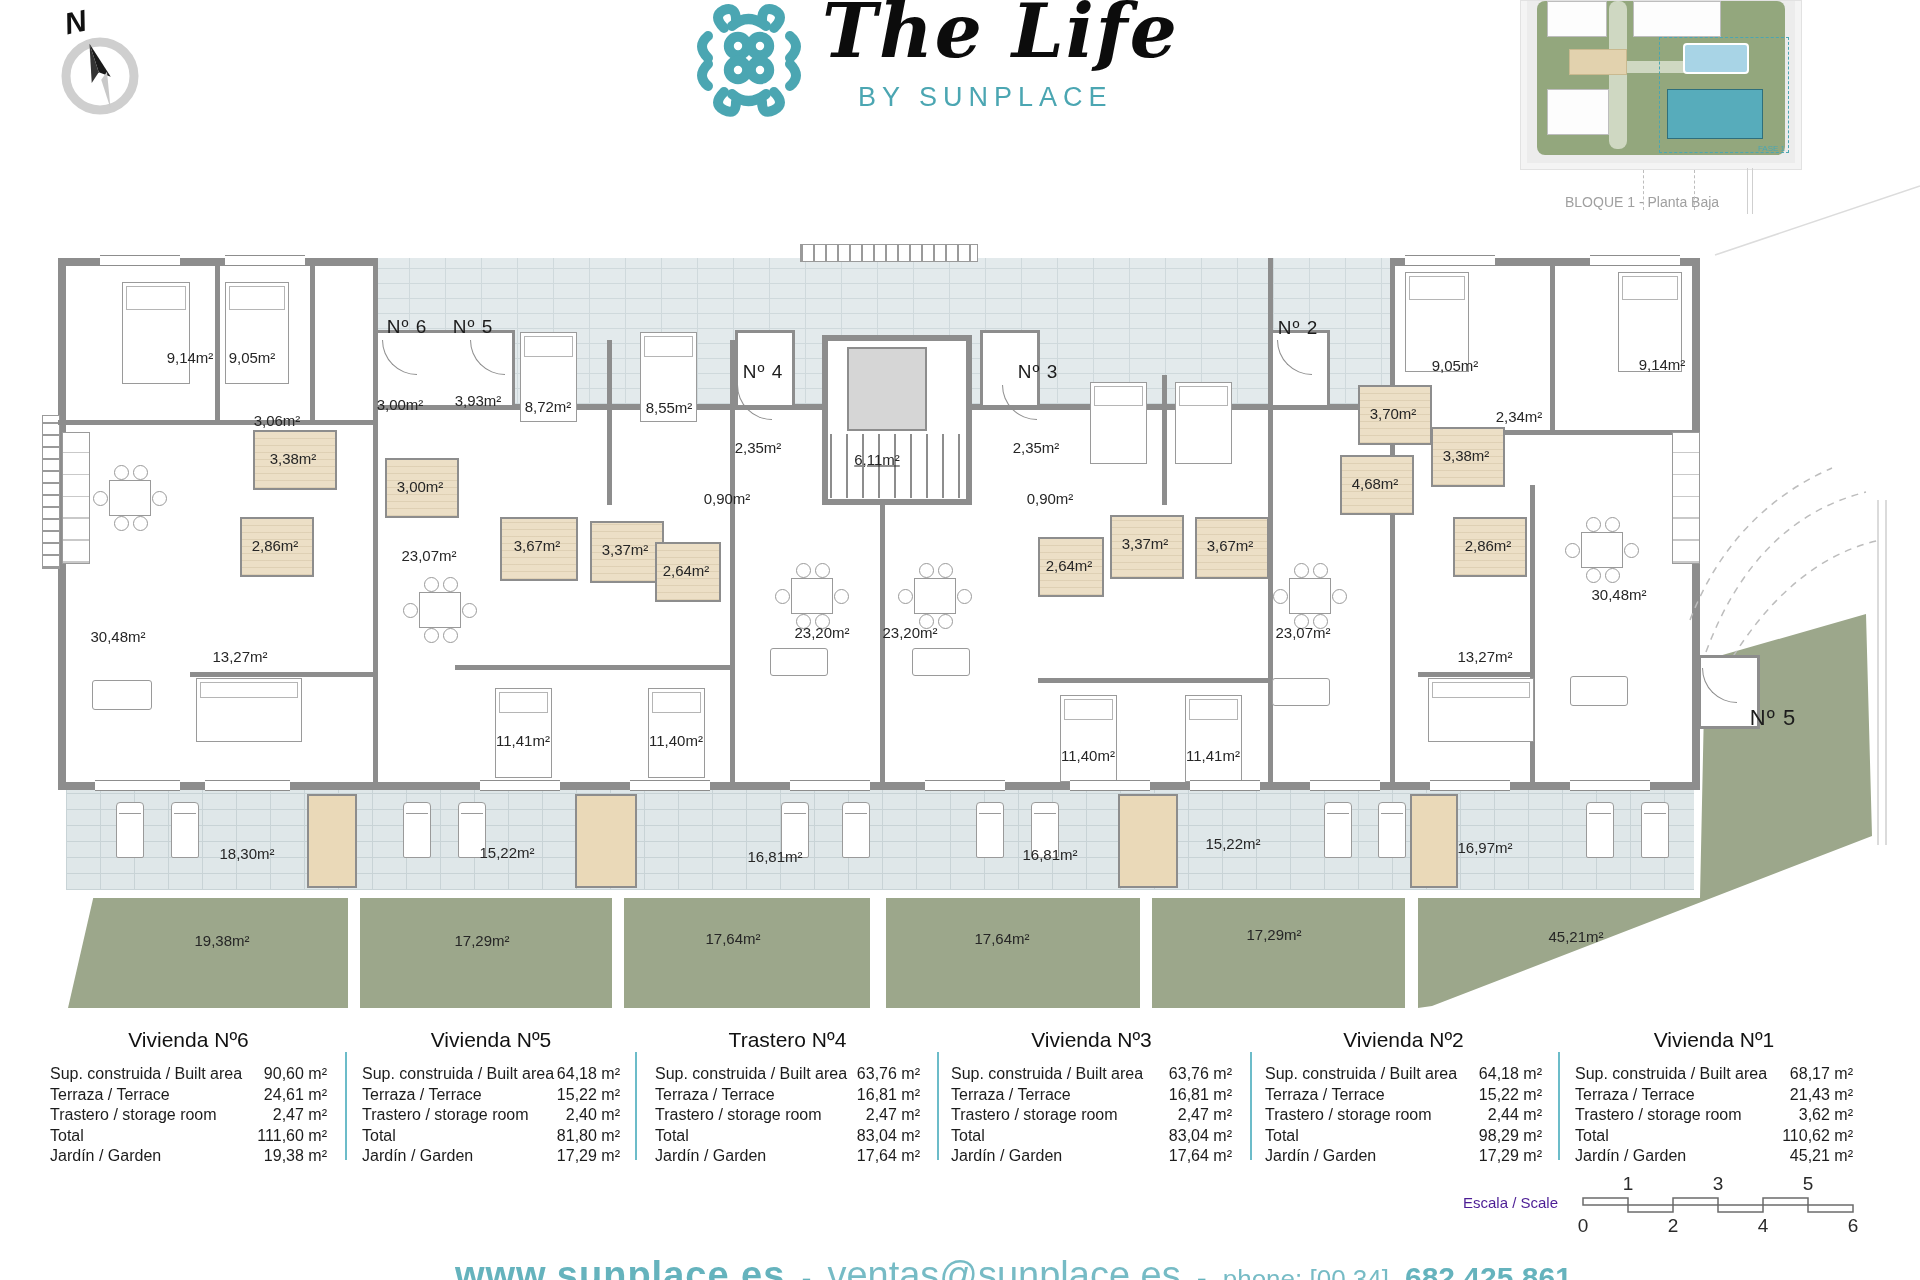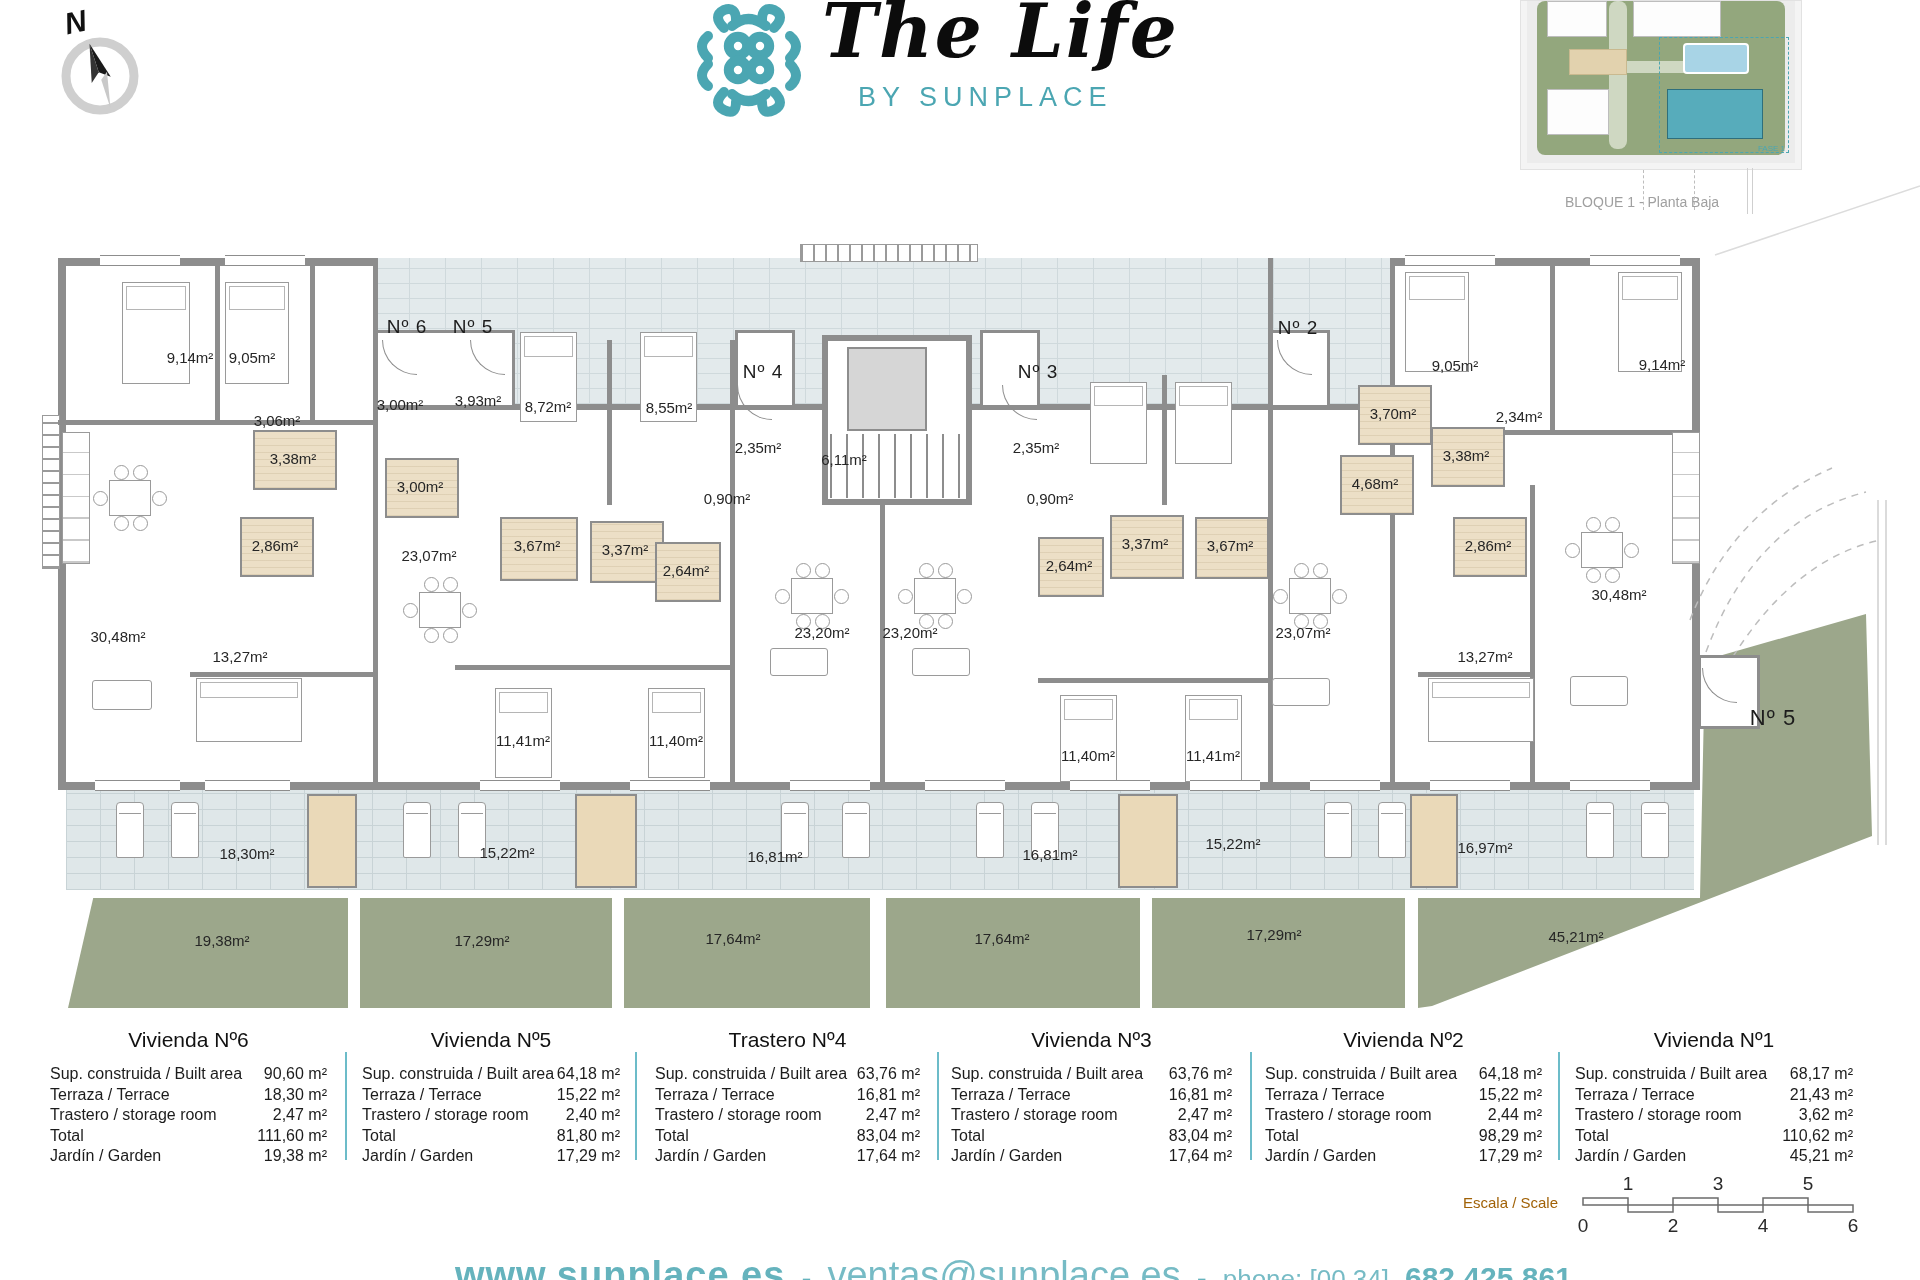--- a/index.html
+++ b/index.html
@@ -22,21 +22,21 @@
   .chair{position:absolute;width:13px;height:13px;border:1.5px solid #9a9a9a;border-radius:50%;background:#fff;}
   .sofa{position:absolute;background:#fff;border:1.5px solid #9a9a9a;border-radius:3px;}
   .arcdoor{position:absolute;width:34px;height:34px;border-left:1.5px solid #8d8d8d;border-bottom:1.5px solid #8d8d8d;border-bottom-left-radius:100%;}
   .tcol{position:absolute;top:1028px;}
   .tcol h3{margin:0 0 12px 0;font-size:21px;font-weight:400;text-align:center;color:#111;}
   .trow{display:flex;justify-content:space-between;font-size:16px;line-height:20.5px;color:#1c1c1c;}
   .tdiv{position:absolute;width:2px;background:#6cbcc9;top:1052px;height:108px;}
   .brand-title{position:absolute;left:822px;top:-12px;font-family:"DejaVu Serif",serif;font-style:italic;font-weight:700;font-size:74px;color:#0c0c0c;letter-spacing:2px;}
   .brand-sub{position:absolute;left:858px;top:82px;font-size:27px;color:#4ba6b2;letter-spacing:6px;}
   .blocklbl{position:absolute;left:1565px;top:194px;font-size:14px;color:#a0a0a0;}
-  .escala{position:absolute;left:1430px;top:1194px;width:128px;text-align:right;font-size:15px;color:#a16207;}
+  .escala{position:absolute;left:1430px;top:1194px;width:128px;text-align:right;font-size:15px;color:#4c1d95;}
   .footer{position:absolute;left:455px;top:1254px;display:flex;align-items:baseline;gap:16px;color:#4ba6b2;opacity:.85;white-space:nowrap;}
   .footer .w{font-size:38px;font-weight:700;letter-spacing:1px;}
   .footer .e{font-size:38px;font-weight:400;color:#5fb0bc;}
   .footer .d{font-size:30px;}
   .footer .p{font-size:26px;color:#5fb0bc;}
   .footer .pn{font-size:30px;font-weight:700;}
   .mini{position:absolute;left:1520px;top:0;width:280px;height:168px;background:#f4f4f4;border:1px solid #e2e2e2;}
   .kitch{position:absolute;background:#fff;border:1.5px solid #9a9a9a;
     background-image:repeating-linear-gradient(0deg,#c9c9c9 0 1.5px,transparent 1.5px 22px);}
 </style>
@@ -268,21 +268,21 @@
     <div class="trast" style="left:1118px;top:794px;width:56px;height:90px;"></div>
     <div class="trast" style="left:1410px;top:794px;width:44px;height:90px;"></div>
     <div class="lbl" style="left: 190px; top: 357px;">9,14m²</div>
     <div class="lbl" style="left: 252px; top: 357px;">9,05m²</div>
     <div class="lbl" style="left: 277px; top: 420px;">3,06m²</div>
     <div class="lbl" style="left: 400px; top: 404px;">3,00m²</div>
     <div class="lbl" style="left: 478px; top: 400px;">3,93m²</div>
     <div class="lbl" style="left: 548px; top: 406px;">8,72m²</div>
     <div class="lbl" style="left: 669px; top: 407px;">8,55m²</div>
     <div class="lbl" style="left: 758px; top: 447px;">2,35m²</div>
-    <div class="lbl" style="left: 844px; top: 459px;">6,11m²</div>
+    <div class="lbl" style="left: 877px; top: 459px; text-decoration: underline;">6,11m²</div>
     <div class="lbl" style="left: 1036px; top: 447px;">2,35m²</div>
     <div class="lbl" style="left: 727px; top: 498px;">0,90m²</div>
     <div class="lbl" style="left: 1050px; top: 498px;">0,90m²</div>
     <div class="lbl" style="left: 293px; top: 458px;">3,38m²</div>
     <div class="lbl" style="left: 420px; top: 486px;">3,00m²</div>
     <div class="lbl" style="left: 1393px; top: 413px;">3,70m²</div>
     <div class="lbl" style="left: 1455px; top: 365px;">9,05m²</div>
     <div class="lbl" style="left: 1662px; top: 364px;">9,14m²</div>
     <div class="lbl" style="left: 1519px; top: 416px;">2,34m²</div>
     <div class="lbl" style="left: 1466px; top: 455px;">3,38m²</div>
@@ -329,21 +329,21 @@
 
 <div id="table">
     <div class="tcol" style="left: 50px; width: 277px;">
       <h3>Vivienda Nº6</h3>
       <div class="trow">
         <span>Sup. construida / Built area</span>
         <span>90,60 m²</span>
       </div>
       <div class="trow">
         <span>Terraza / Terrace</span>
-        <span>18,30 m²</span>
+        <span>24,61 m²</span>
       </div>
       <div class="trow">
         <span>Trastero / storage room</span>
         <span>2,47 m²</span>
       </div>
       <div class="trow">
         <span>Total</span>
         <span>111,60 m²</span>
       </div>
       <div class="trow">

